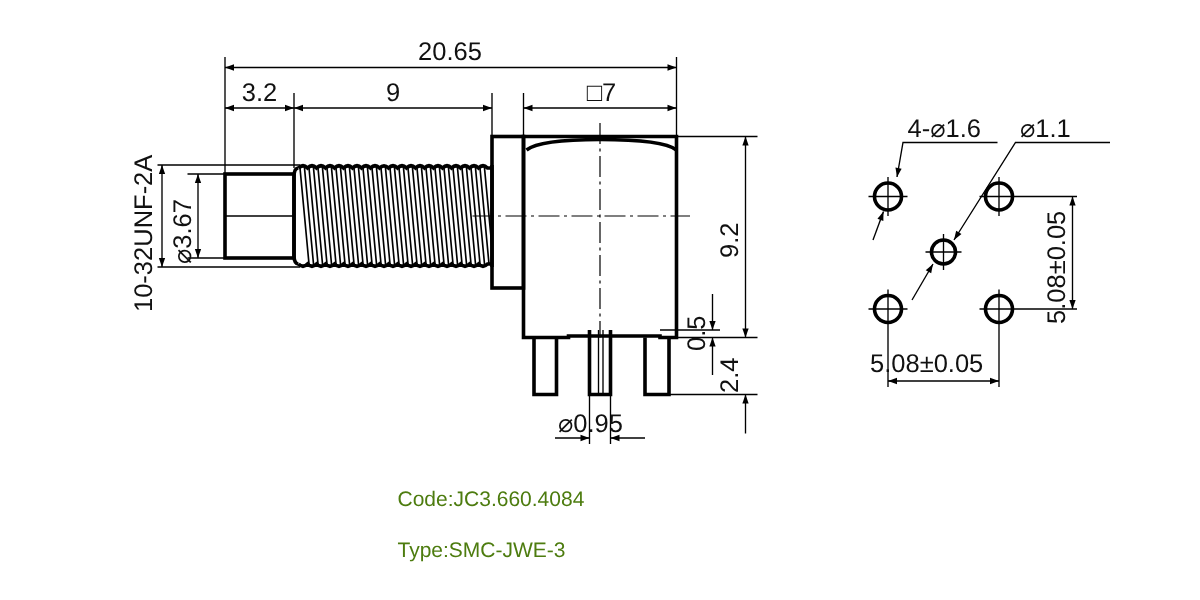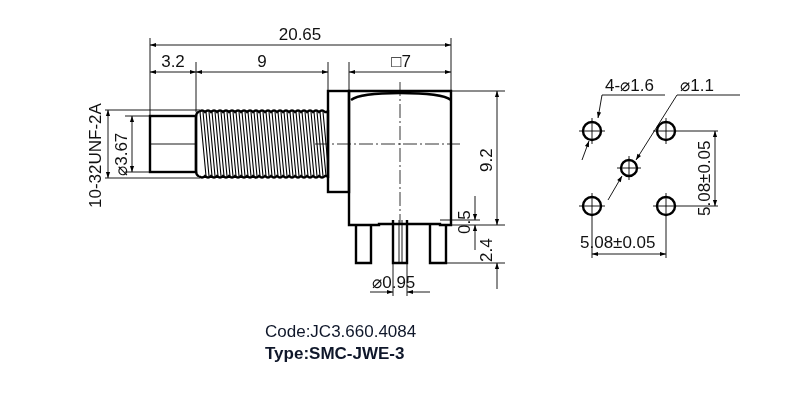--- a/index.html
+++ b/index.html
@@ -1,19 +1,19 @@
 <!DOCTYPE html>
 <html><head>
 <meta charset="utf-8">
 <style>
   html, body { margin:0; padding:0; background:#ffffff; }
   body { width:800px; height:400px; position:relative; overflow:hidden; font-family:"Liberation Sans", sans-serif; }
   #drawing { position:absolute; left:0; top:0; width:800px; height:400px; }
   .dim { font-family:"Liberation Sans", sans-serif; font-size:17px; fill:#111; }
-  .caption { position:absolute; left:265px; font-family:"Liberation Sans", sans-serif; font-size:17px; color:#0f172a; line-height:22px; }
+  .caption { position:absolute; left:265px; font-family:"Liberation Sans", sans-serif; font-size:14px; color:#4d7c0f; line-height:22px; }
   .thick { stroke:#000; stroke-width:2.4; fill:none; }
   .thin { stroke:#000; stroke-width:0.9; fill:none; }
   .center { stroke:#000; stroke-width:0.8; fill:none; stroke-dasharray:14 3 2 3; }
 </style>
 </head>
 <body>
 
 <svg id="drawing" viewBox="0 0 800 400" xmlns="http://www.w3.org/2000/svg">
   <defs>
     <marker id="arr" viewBox="0 0 10 10" refX="10" refY="5" markerWidth="9" markerHeight="6" orient="auto-start-reverse" markerUnits="userSpaceOnUse">
@@ -171,13 +171,13 @@
 
     <line class="thin" x1="715" y1="131" x2="715" y2="206" marker-start="url(#arr)" marker-end="url(#arr)"></line>
     <text class="dim" transform="translate(710,216) rotate(-90)">5.08±0.05</text>
 
     <line class="thin" x1="592" y1="254" x2="666" y2="254" marker-start="url(#arr)" marker-end="url(#arr)"></line>
     <text class="dim" x="580" y="248">5.08±0.05</text>
   </g>
 </svg>
 
 <div class="caption" style="top:321px;">Code:JC3.660.4084</div>
-<div class="caption" style="top:343px;font-weight:bold;">Type:SMC-JWE-3</div>
+<div class="caption" style="top:355px;">Type:SMC-JWE-3</div>
 
 </body></html>

